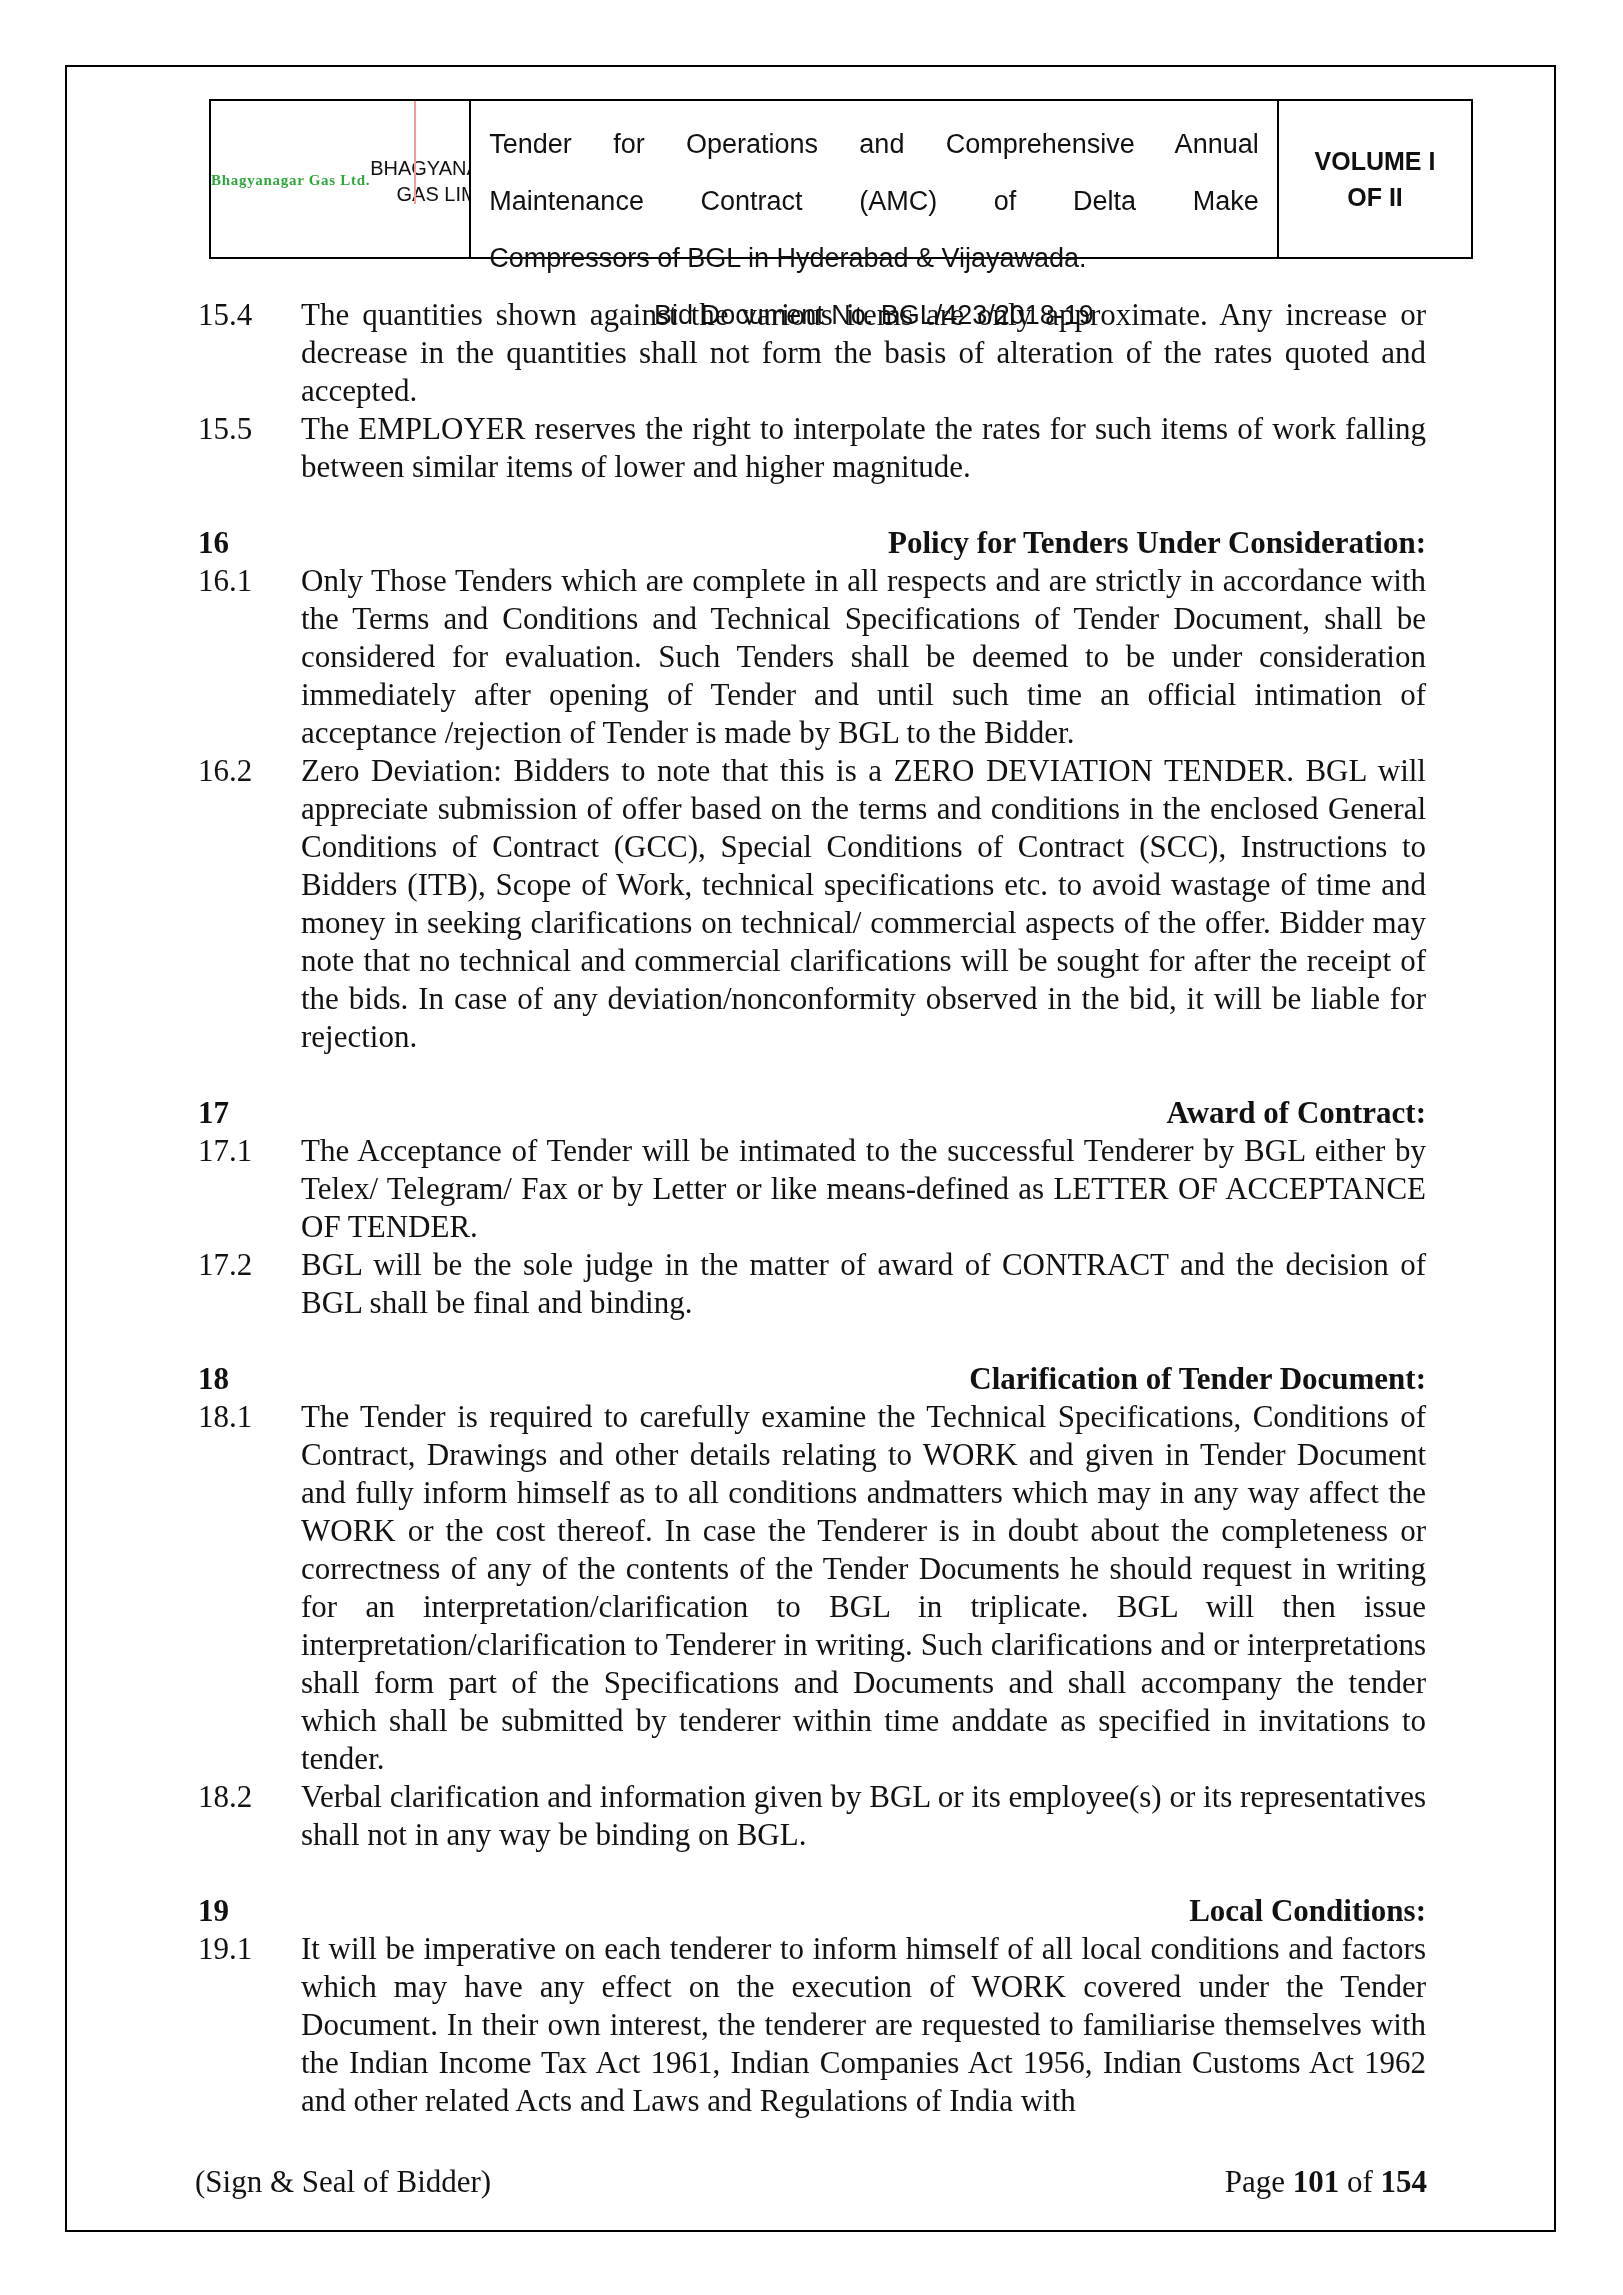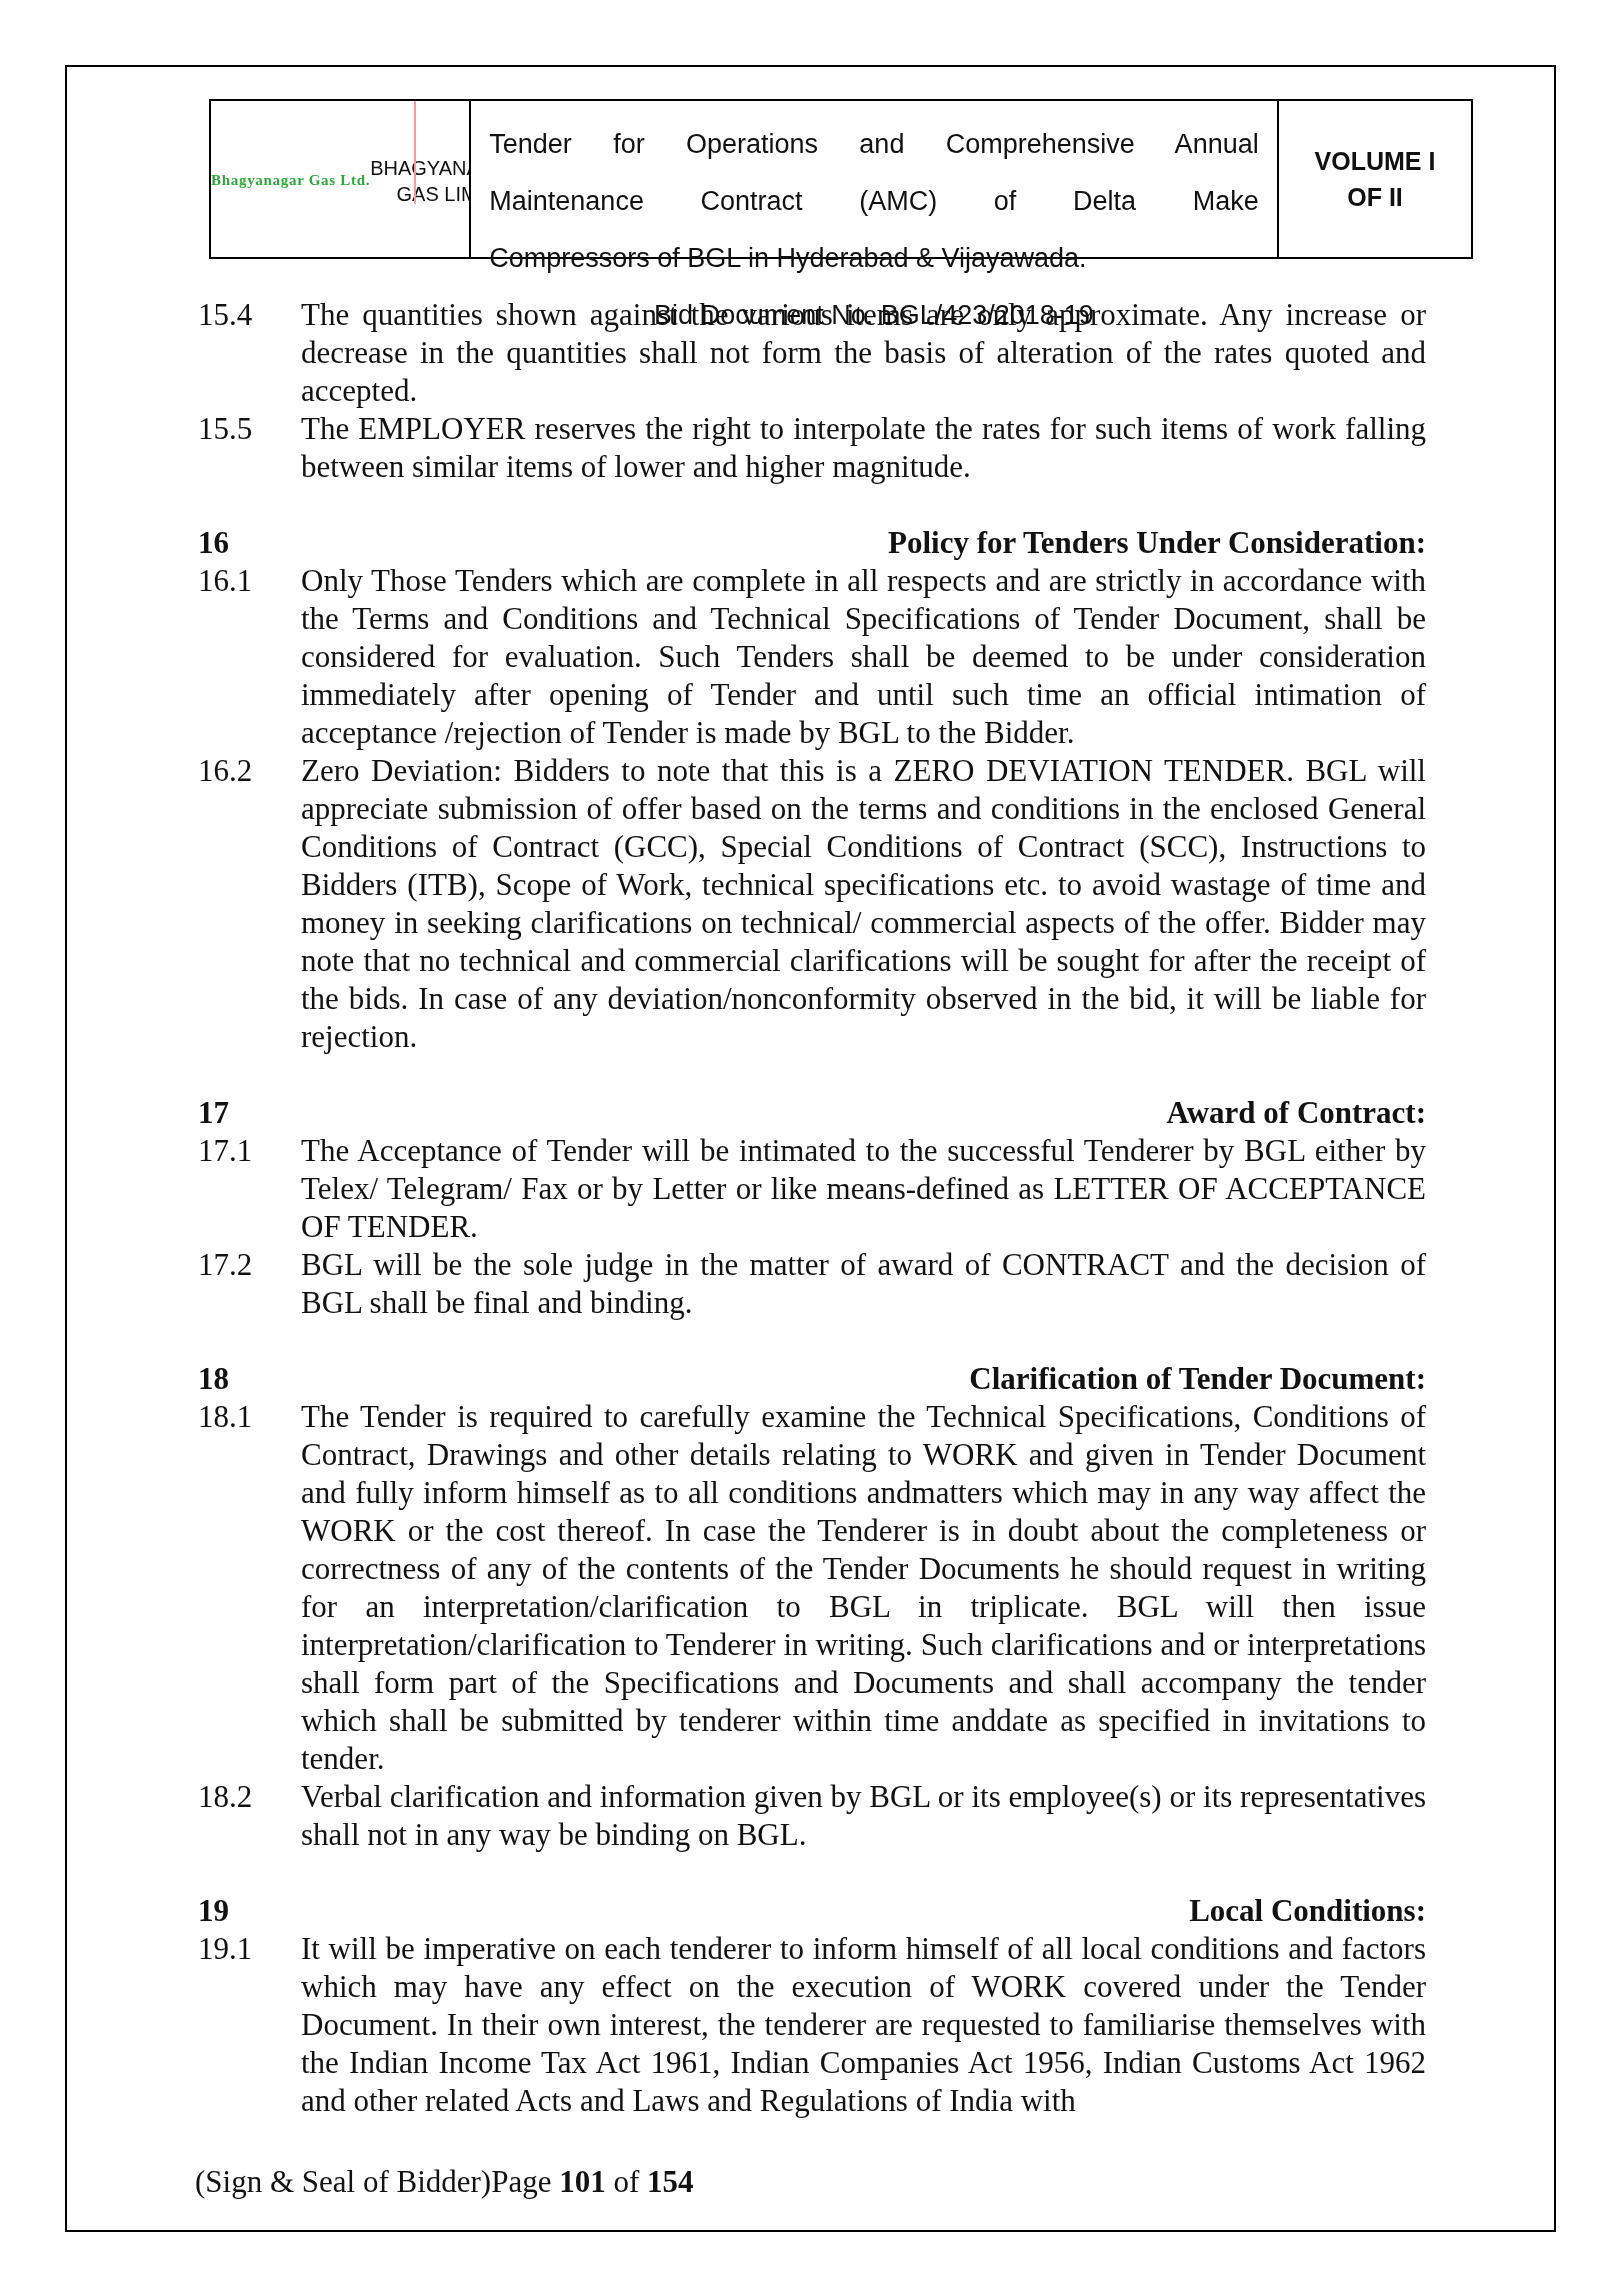--- a/index.html
+++ b/index.html
@@ -50,21 +50,21 @@
     font-size:31px;line-height:38px;
   }
   .row{display:flex;}
   .row .num{width:103px;flex:none;}
   .row .txt{flex:1;text-align:justify;}
   .row.heading{font-weight:bold;margin-top:38px;}
   .row.heading .txt{text-align:right;}
   
   .footer{
     position:absolute;left:195px;top:2165px;width:1232px;
-    display:flex;align-items:baseline;
+    display:flex;justify-content:space-between;align-items:baseline;
     font-size:31px;line-height:34px;
   }
   .bold{font-weight:bold;}
 </style>
 </head>
 <body>
 
 <div class="page-border"></div>
 
 <div class="header-table">

